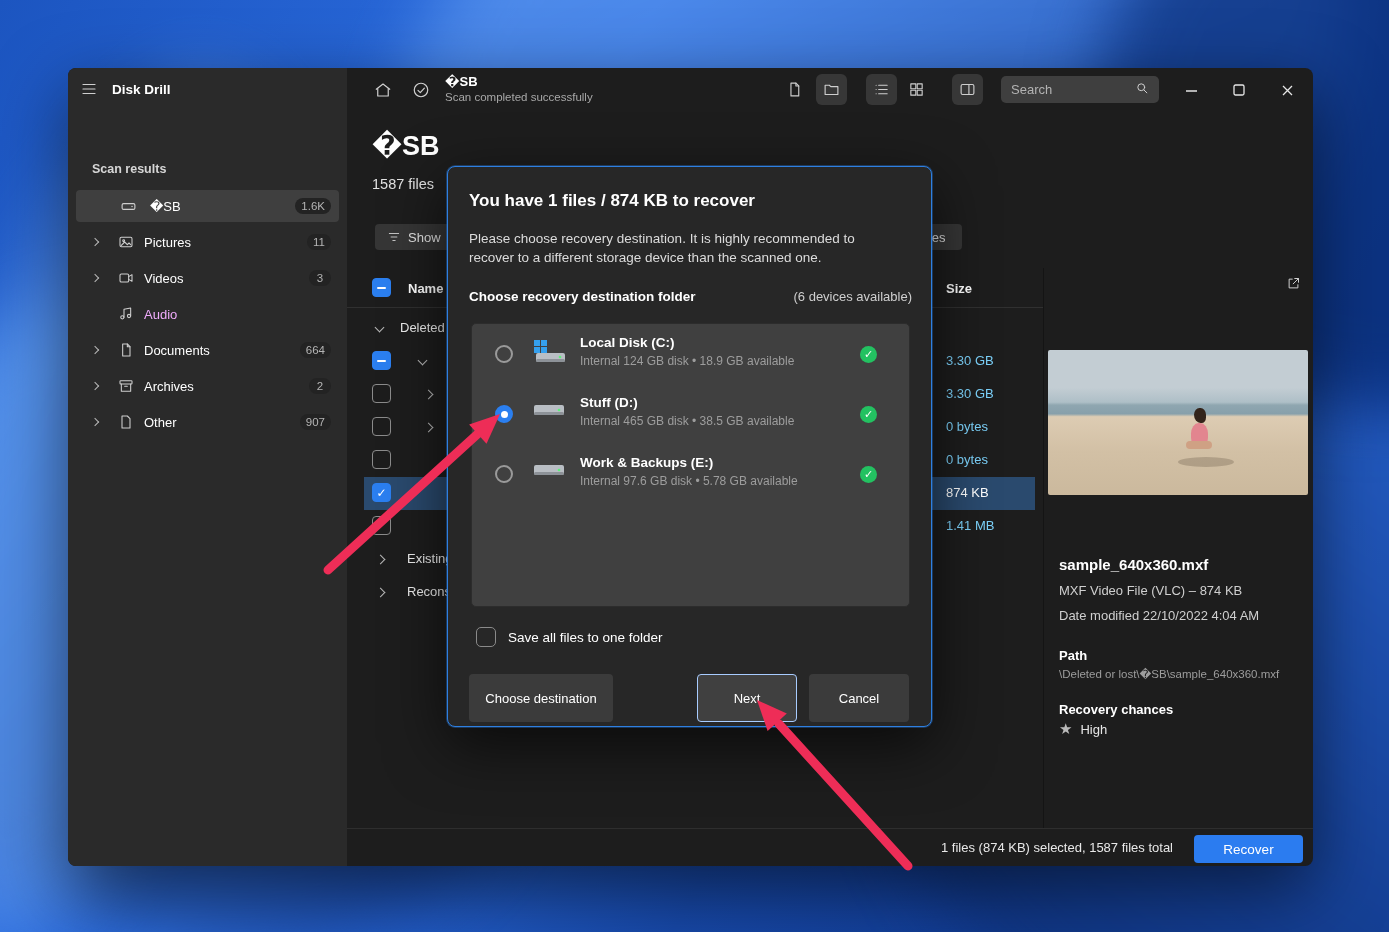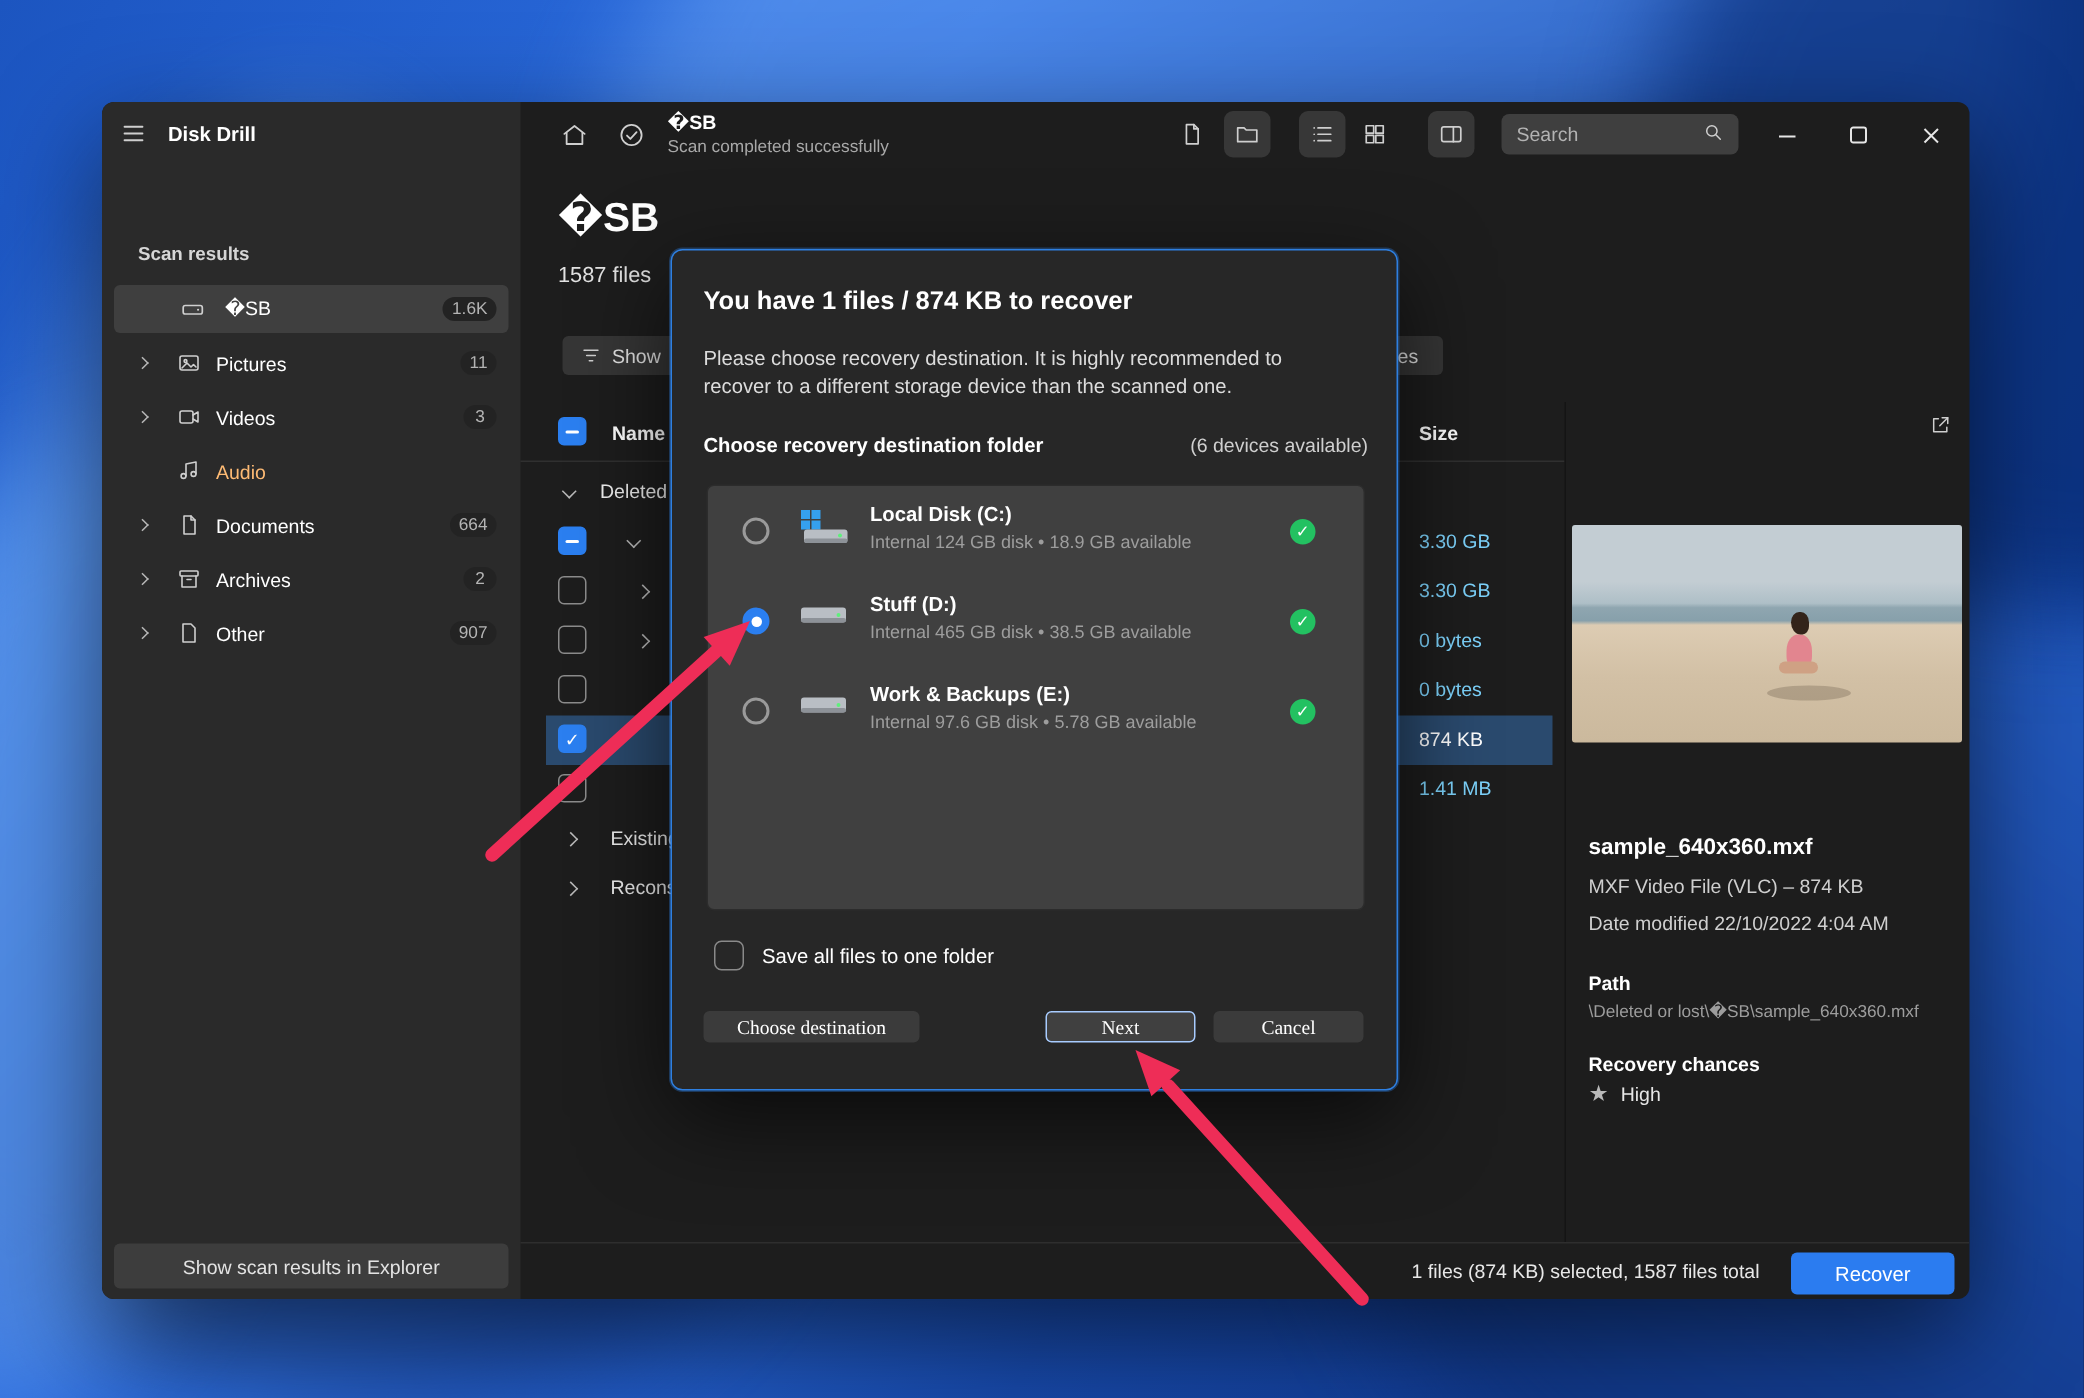--- a/index.html
+++ b/index.html
@@ -100,21 +100,21 @@
   .radio{position:absolute;left:23px;top:21px;width:18px;height:18px;border:2px solid #9a9a9a;border-radius:50%}
   .radio.sel{background:#2b7ff0;border-color:#2b7ff0;display:flex;align-items:center;justify-content:center}
   .radio.sel::after{content:"";width:7px;height:7px;border-radius:50%;background:#fff}
   .drive-ico{position:absolute;left:60px;top:15px}
   .drive-name{position:absolute;left:108px;top:11px;font-size:13.5px;font-weight:bold}
   .drive-sub{position:absolute;left:108px;top:30px;font-size:12px;color:#9d9d9d}
   .gcheck{position:absolute;left:388px;top:22px;width:17px;height:17px;border-radius:50%;background:#23c161;color:#fff;font-size:11px;display:flex;align-items:center;justify-content:center}
   .dlg-save{position:absolute;left:28px;top:460px;display:flex;align-items:center;gap:12px}
   .dlg-save .cb2{width:20px;height:20px;border:1.5px solid #8a8a8a;border-radius:5px}
   .dlg-save .lbl{font-size:13.5px}
-  .dlg-btn{position:absolute;top:507px;height:21px;border-radius:4px;border:none;color:#fff;font-size:13px;font-family:Liberation Serif, serif}
+  .dlg-btn{position:absolute;top:507px;height:48px;border-radius:4px;border:none;color:#fff;font-size:13px;font-family:Liberation Sans, sans-serif}
   .btn-gray{background:#3b3b3b}
   .btn-blue{background:#404040;border:1px solid #a8ccff}
 
   
   svg.ic{stroke:#cfcfcf;fill:none;stroke-width:1.6;stroke-linecap:round;stroke-linejoin:round}
   .arrows{position:absolute;inset:0;z-index:50;pointer-events:none}
 </style>
 </head>
 <body>
 
@@ -178,21 +178,21 @@
     </div>
 
     <div class="sb-item" style="top:230px">
       <span class="ico">
         <svg class="ic" width="16" height="16" viewBox="0 0 24 24">
             <path d="M9 17 V5 L19 3 V15"></path>
             <circle cx="6.5" cy="17" r="2.4"></circle>
             <circle cx="16.5" cy="15" r="2.4"></circle>
           </svg>
       </span>
-      <span class="lbl" style="color:#fdba74">Audio</span>
+      <span class="lbl" style="color:#f0abfc">Audio</span>
 
     </div>
 
     <div class="sb-item" style="top:266px">
       <span class="chev right sm"></span>
       <span class="ico">
         <svg class="ic" width="16" height="16" viewBox="0 0 24 24">
             <path d="M7 3 H14 L18 7 V21 H7 Z"></path>
             <path d="M14 3 V7 H18"></path>
           </svg>
@@ -217,21 +217,20 @@
       <span class="chev right sm"></span>
       <span class="ico">
         <svg class="ic" width="16" height="16" viewBox="0 0 24 24">
             <path d="M6 3 H14 L18 7 V21 H6 Z"></path>
           </svg>
       </span>
       <span class="lbl">Other</span>
       <span class="badge">907</span>
     </div>
 
-    <button class="sb-footer">Show scan results in Explorer</button>
   </aside>
 
   <header class="titlebar">
     <span class="tb-plain" style="left:27px">
       <svg class="ic" width="18" height="18" viewBox="0 0 24 24">
           <path d="M3 11 L12 4 L21 11"></path>
           <path d="M5 10 V20 H19 V10"></path>
         </svg>
     </span>
     <span class="tb-plain" style="left:65px">

